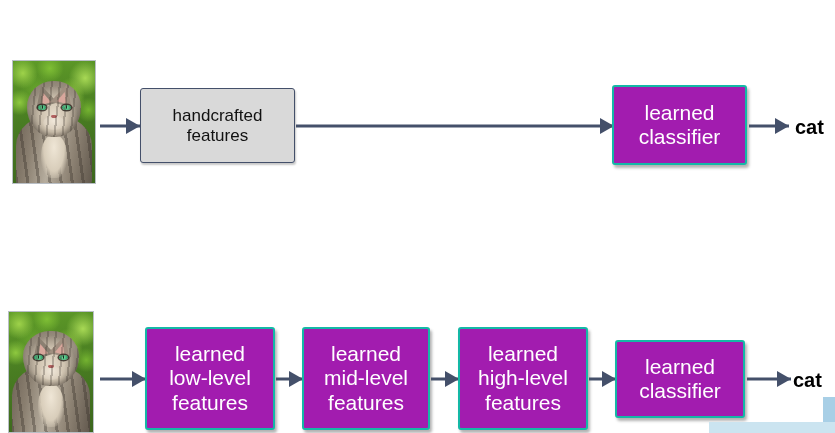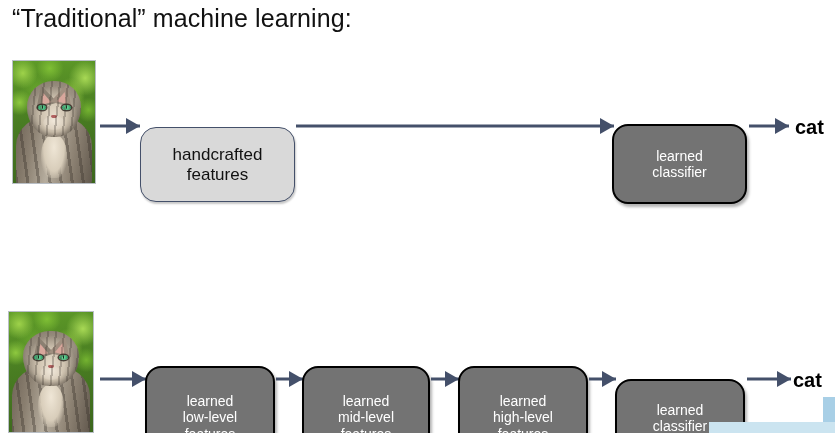--- a/index.html
+++ b/index.html
@@ -164,37 +164,36 @@
   }
 
   
   .node {
     position: absolute;
     box-sizing: border-box;
     display: flex;
     align-items: center;
     justify-content: center;
     text-align: center;
-    border-radius: 16px;
+    border-radius: 3px;
     line-height: 1.16;
     white-space: pre-line;
-    margin-top: 39px;
   }
   .node.light {
     background: #d9d9d9;
     border: 1.6px solid #44506a;
     color: #111111;
     font-size: 17px;
     box-shadow: 1px 2px 2px rgba(0,0,0,0.22);
   }
   .node.dark {
-    background: #737373;
-    border: 2px solid #000000;
+    background: #a21caf;
+    border: 2px solid #14b8a6;
     color: #ffffff;
-    font-size: 14px;
+    font-size: 21px;
     box-shadow: 2px 3px 3px rgba(0,0,0,0.30);
   }
 
   #node-handcrafted-features { left: 140px; top: 88px;  width: 155px; height: 75px; }
   #node-learned-classifier-1 { left: 612px; top: 85px;  width: 135px; height: 80px; }
 
   #node-low-level   { left: 145px; top: 327px; width: 130px; height: 103px; }
   #node-mid-level   { left: 302px; top: 327px; width: 128px; height: 103px; }
   #node-high-level  { left: 458px; top: 327px; width: 130px; height: 103px; }
   #node-learned-classifier-2 { left: 615px; top: 340px; width: 130px; height: 78px; }
@@ -251,21 +250,20 @@
     position: absolute;
     left: 709px; top: 422px; width: 126px; height: 11px;
     background: #cbe4f0;
   }
 </style>
 </head>
 <body>
 
 <div class="stage">
 
-  <div class="heading" id="heading-traditional">“Traditional” machine learning:</div>
 
   <div class="cat-photo" id="cat-photo-top">
     <div class="cat-art">
       <div class="foliage"></div>
       <div class="cat-body"></div>
       <div class="cat-chest"></div>
       <div class="cat-head">
         <div class="cat-ear left"></div>
         <div class="cat-ear right"></div>
         <div class="cat-muzzle"></div>

